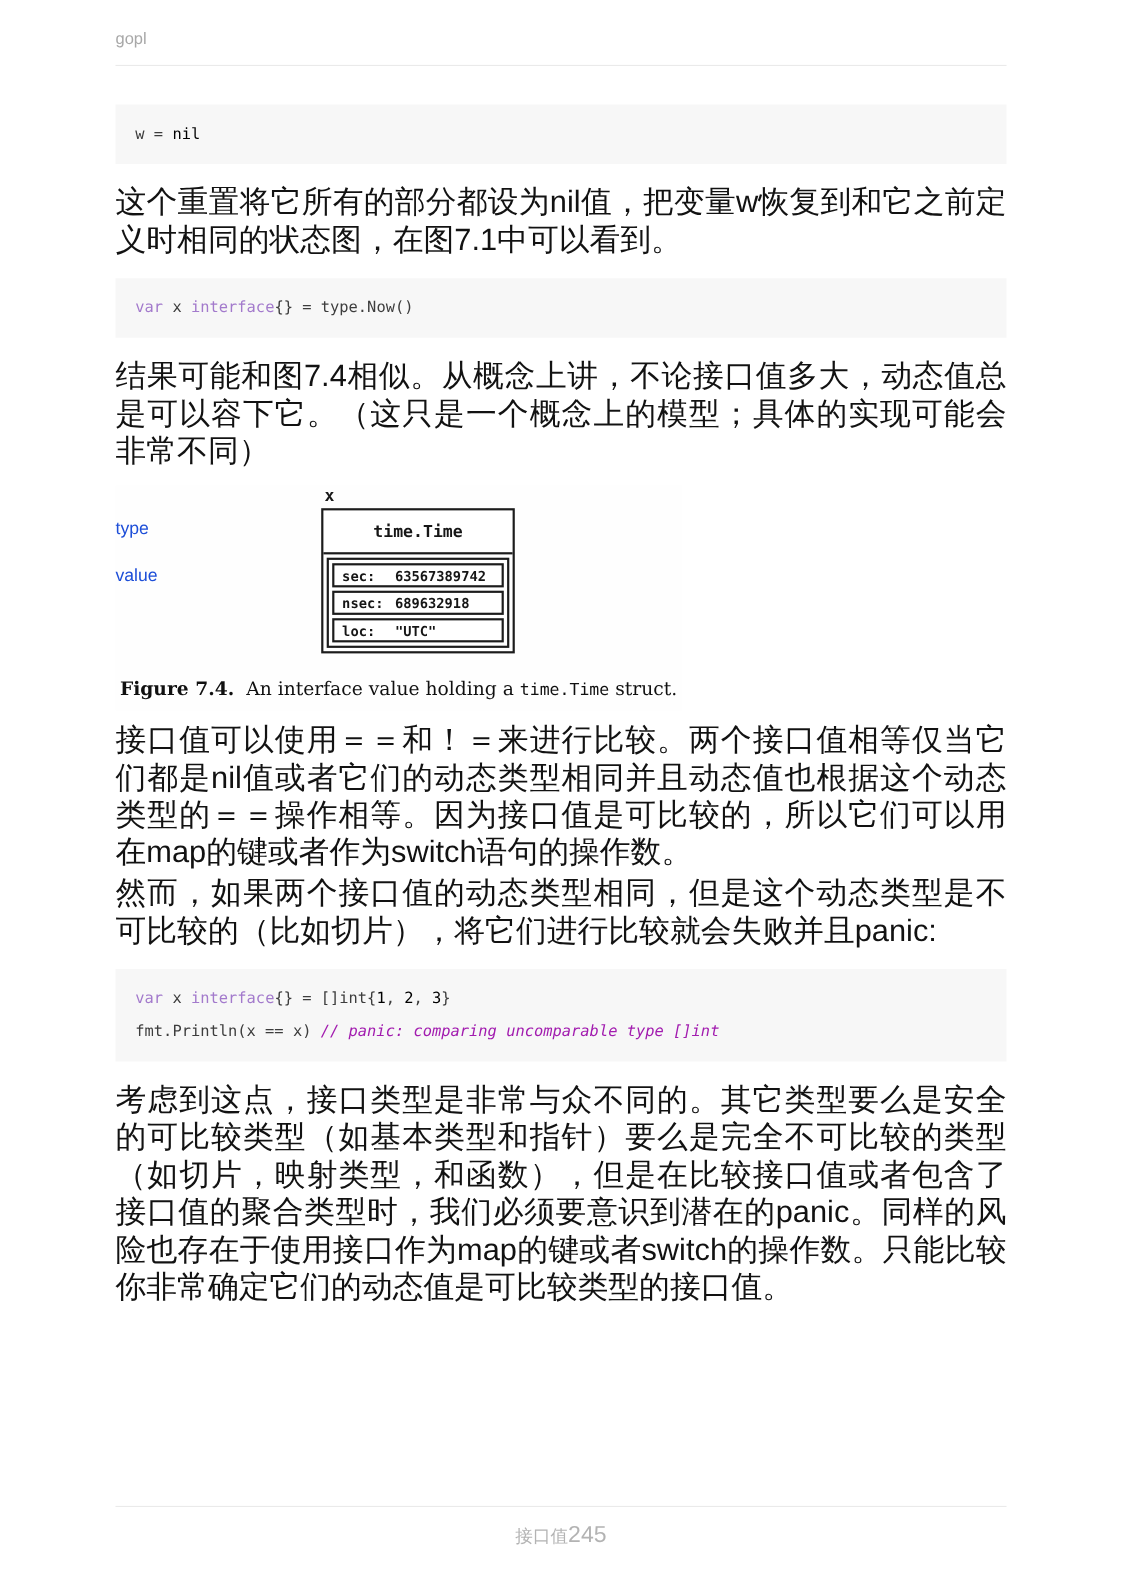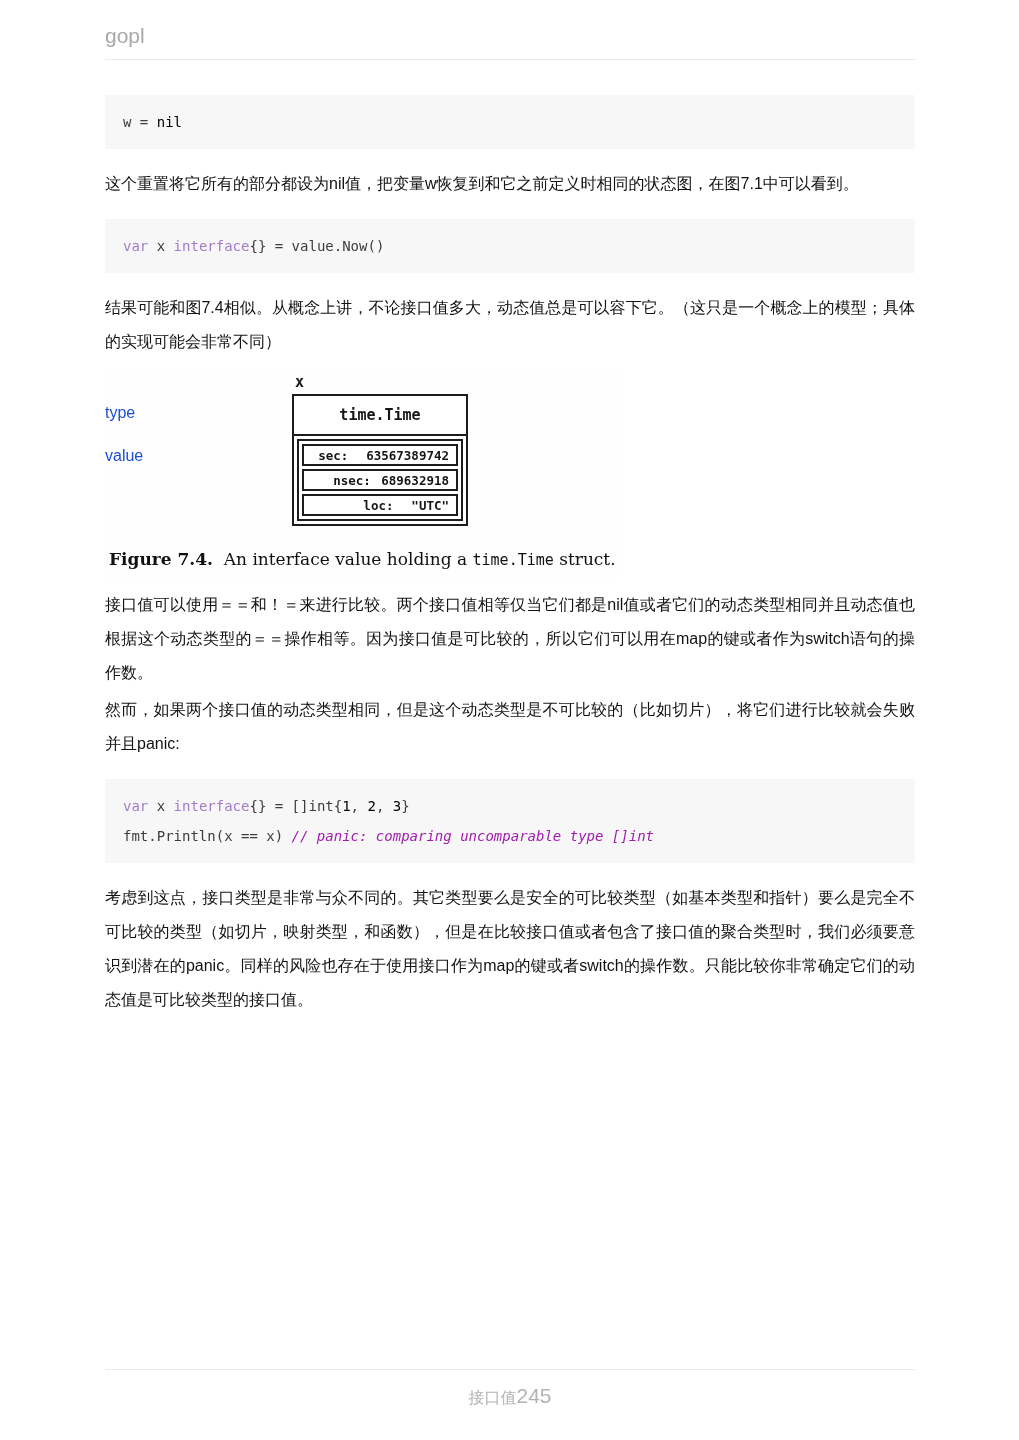--- a/index.html
+++ b/index.html
@@ -12,21 +12,21 @@
     font-family: "Liberation Sans", sans-serif;
     color: #141414;
   }
   .content {
     position: absolute;
     left: 105px; top: 0;
     width: 810px;
   }
   
   .site-header { padding: 26px 0 13px 0; border-bottom: 1px solid #eaeaea; }
-  .site-title { color: #a8a8a8; font-size: 21px; line-height: 20px; }
+  .site-title { color: #a8a8a8; font-size: 15px; line-height: 20px; }
 
   
   pre.code {
     background: #f7f7f7;
     margin: 18px 0;
     padding: 12px 18px;
     font-family: "DejaVu Sans Mono", monospace;
     font-size: 14px;
     line-height: 30px;
     color: #3d3d3d;
@@ -34,21 +34,21 @@
   }
   pre.code.first { margin-top: 35px; }
   .tok-keyword { color: #a37acc; }
   .tok-literal, .tok-number { color: #000000; margin-top: 39px; }
   .tok-comment { color: #a21caf; font-style: italic; }
   .tok-plain { color: #3d3d3d; }
   .code-line { display: block; }
 
   
   p.body-text {
-    font-size: 16px;
+    font-size: 28px;
     line-height: 34px;
     margin: 3px 0;
     color: #121212;
     text-align: justify;
   }
 
   
   .figure {
     position: relative;
     width: 515px;
@@ -83,21 +83,20 @@
     display: flex; flex-direction: column; gap: 3px;
   }
   .fig-field {
     border: 2px solid #1c1c1c;
     height: 22px;
     display: flex; align-items: center;
     padding: 0 7px;
     font-family: "DejaVu Sans Mono", monospace;
     font-weight: bold; font-size: 12.5px; color: #161616;
     white-space: pre;
-    justify-content: flex-end;
   }
   .fig-field-name { width: 48px; flex: 0 0 auto; }
   .fig-caption {
     position: absolute; left: 4px; top: 176px;
     font-family: "DejaVu Serif", serif;
     font-size: 17px; color: #101010;
     white-space: pre-wrap;
   }
   .fig-caption .cap-bold { font-weight: bold; }
   .fig-caption .cap-code {
@@ -125,21 +124,21 @@
     <div class="site-title">gopl</div>
   </header>
 
   <main>
 
     <pre class="code first"><span class="tok-plain">w = </span><span class="tok-literal">nil</span></pre>
 
     <p class="body-text">这个重置将它所有的部分都设为nil值，把变量w恢复到和它之前定义时相同的状态图，在图7.1中可以看到。</p>
 
 
-    <pre class="code"><span class="tok-keyword">var</span><span class="tok-plain"> x </span><span class="tok-keyword">interface</span><span class="tok-plain">{} = value.Now()</span></pre>
+    <pre class="code"><span class="tok-keyword">var</span><span class="tok-plain"> x </span><span class="tok-keyword">interface</span><span class="tok-plain">{} = type.Now()</span></pre>
 
     <p class="body-text">结果可能和图7.4相似。从概念上讲，不论接口值多大，动态值总是可以容下它。（这只是一个概念上的模型；具体的实现可能会非常不同）</p>
 
     <figure class="figure">
       <div class="fig-x-label">x</div>
       <div class="fig-label type">type</div>
       <div class="fig-label value">value</div>
       <div class="fig-box">
         <div class="fig-type-cell">time.Time</div>
         <div class="fig-value-outer">

